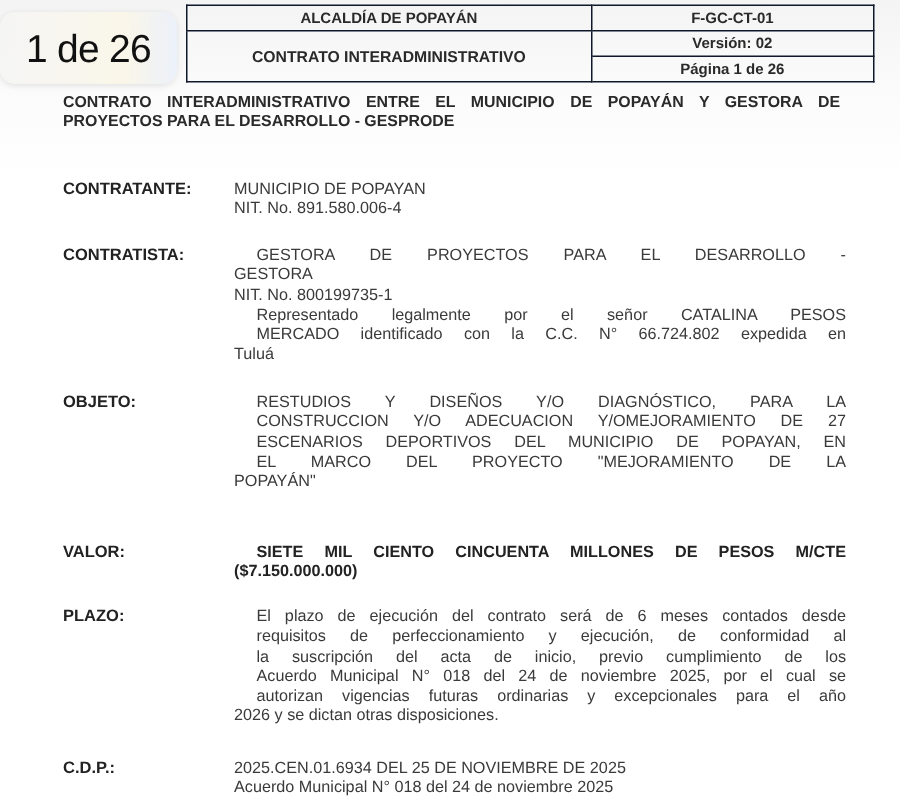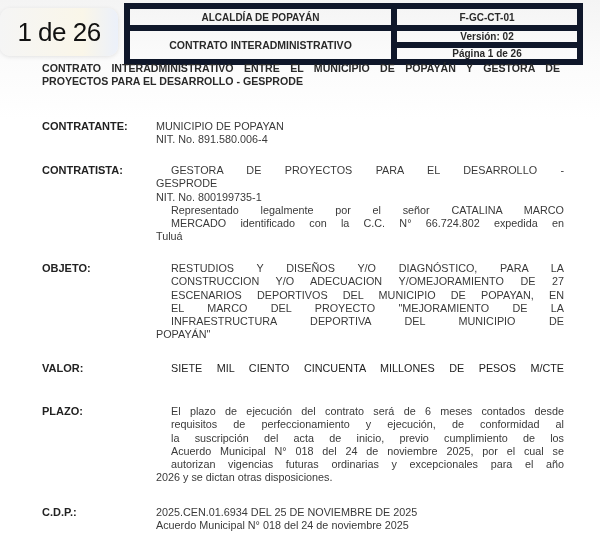--- a/index.html
+++ b/index.html
@@ -13,21 +13,21 @@
     .page-bg {
       position:absolute; left:0; top:0; width:600px; height:538px;
       background:linear-gradient(180deg,#f4f4f4 0px,#fbfbfb 60px,#ffffff 120px);
     }
     
     .hdr {
       position:absolute; left:124px; top:3px; width:459px; height:52px;
       border-collapse:collapse;
       font-weight:bold; font-size:10px; color:#2a2a2a;
     }
-    .hdr td { border:6px solid #0f172a; text-align:center; padding:0; }
+    .hdr td { border:1px solid #0f172a; text-align:center; padding:0; }
     .hdr .c1 { width:270px; }
     .hdr .c2 { width:189px; }
     .hdr .r1 td { height:16px; }
     .hdr .r2 { height:17px; }
     .hdr .r3 { height:17px; }
     .hdr .big { font-size:10.5px; }
 
     
     .badge {
       position:absolute; left:0; top:8px; width:118px; height:48px;
@@ -47,21 +47,21 @@
     .row { position:absolute; left:42px; width:520px; font-size:10.8px; line-height:13.3px; color:#3a3a3a; }
     .row .lbl {
       position:absolute; left:0; top:0; width:110px;
       font-weight:bold; color:#222; font-size:11px;
     }
     .row .val {
       position:absolute; left:114px; top:0; width:408px;
     }
     .just-line { text-align:justify; text-align-last:justify; display:block;margin-left:15px; }
     .line { display:block; white-space:nowrap; }
-    .bold { font-weight:normal; color:#222; }
+    .bold { font-weight:bold; color:#222; }
   </style>
 </head>
 <body>
 
 <div class="page-bg"></div>
 
 <table class="hdr">
   <tbody>
       <tr class="r1">
     <td class="c1">ALCALDÍA DE POPAYÁN</td>
@@ -86,44 +86,44 @@
   <div class="val">
     <span class="line">MUNICIPIO DE POPAYAN</span>
     <span class="line">NIT. No. 891.580.006-4</span>
   </div>
 </div>
 
 <div class="row" style="top:164px;">
   <div class="lbl">CONTRATISTA:</div>
   <div class="val">
     <span class="just-line">GESTORA DE PROYECTOS PARA EL DESARROLLO -</span>
-    <span class="line">GESPRODE</span>
+    <span class="line">GESTORA</span>
     <span class="line">NIT. No. 800199735-1</span>
-    <span class="just-line">Representado legalmente por el señor CATALINA MARCO</span>
+    <span class="just-line">Representado legalmente por el señor CATALINA PESOS</span>
     <span class="just-line">MERCADO identificado con la C.C. N° 66.724.802 expedida en</span>
     <span class="line">Tuluá</span>
   </div>
 </div>
 
 <div class="row" style="top:262px;">
   <div class="lbl">OBJETO:</div>
   <div class="val">
     <span class="just-line">RESTUDIOS Y DISEÑOS Y/O DIAGNÓSTICO, PARA LA</span>
     <span class="just-line">CONSTRUCCION Y/O ADECUACION Y/OMEJORAMIENTO DE 27</span>
     <span class="just-line">ESCENARIOS DEPORTIVOS DEL MUNICIPIO DE POPAYAN, EN</span>
     <span class="just-line">EL MARCO DEL PROYECTO "MEJORAMIENTO DE LA</span>
-    <span class="just-line">INFRAESTRUCTURA DEPORTIVA DEL MUNICIPIO DE</span>
     <span class="line">POPAYÁN"</span>
   </div>
 </div>
 
 <div class="row" style="top:362px;">
   <div class="lbl">VALOR:</div>
   <div class="val bold">
     <span class="just-line">SIETE MIL CIENTO CINCUENTA MILLONES DE PESOS M/CTE</span>
+    <span class="line">($7.150.000.000)</span>
   </div>
 </div>
 
 <div class="row" style="top:405px;">
   <div class="lbl">PLAZO:</div>
   <div class="val">
     <span class="just-line">El plazo de ejecución del contrato será de 6 meses contados desde</span>
     <span class="just-line">requisitos de perfeccionamiento y ejecución, de conformidad al</span>
     <span class="just-line">la suscripción del acta de inicio, previo cumplimiento de los</span>
     <span class="just-line">Acuerdo Municipal N° 018 del 24 de noviembre 2025, por el cual se</span>

